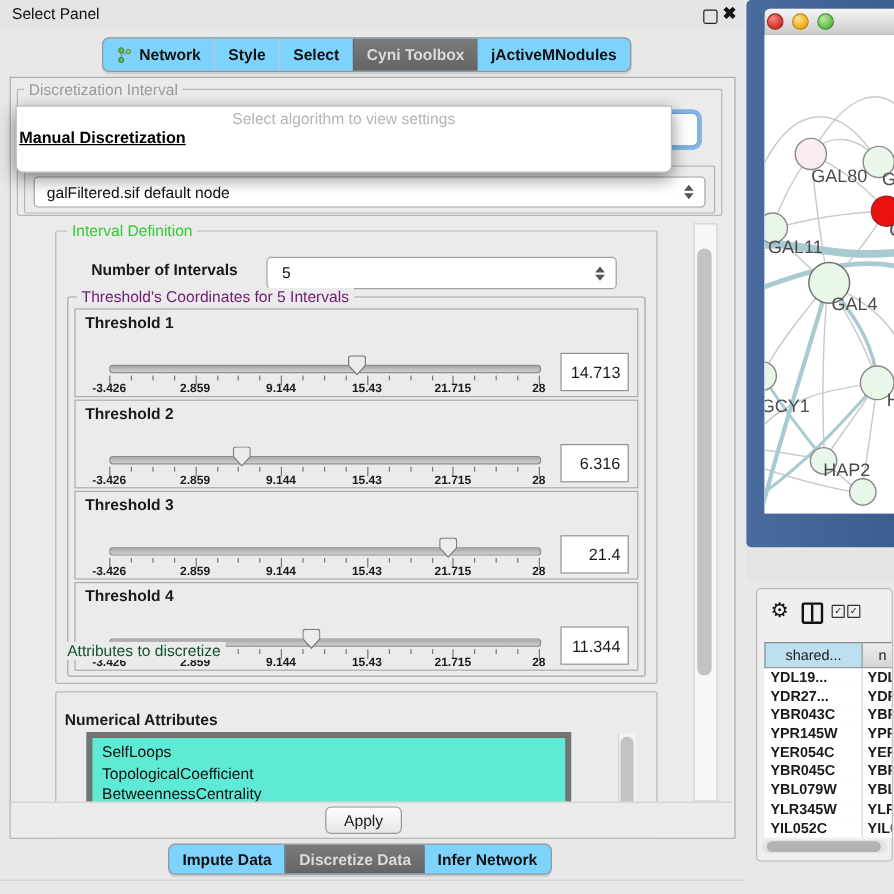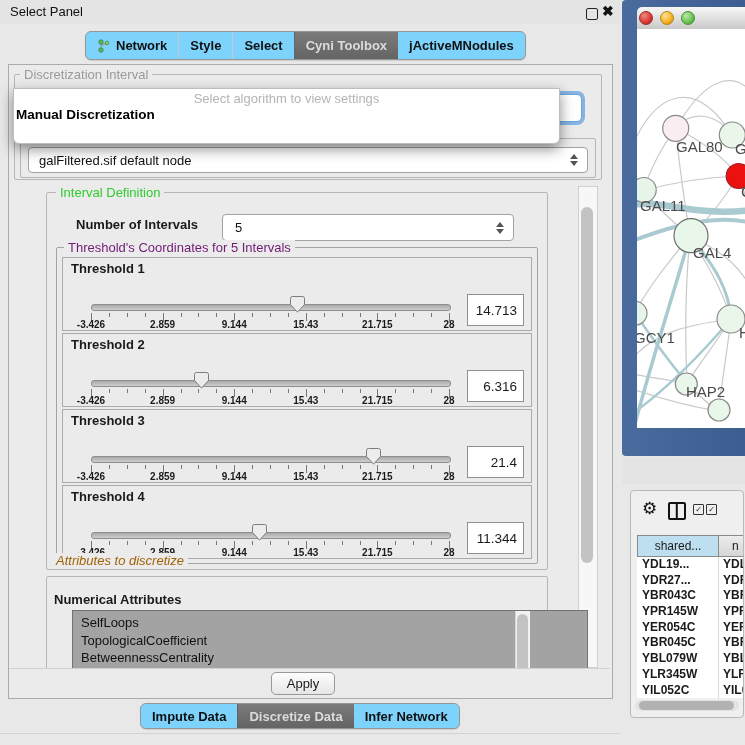--- a/index.html
+++ b/index.html
@@ -46,21 +46,21 @@
   .spin{position:absolute;right:9px;top:50%;transform:translateY(-50%);display:flex;flex-direction:column;gap:2px;}
   .spin i{width:0;height:0;border-left:4px solid transparent;border-right:4px solid transparent;}
   .spin .up{border-bottom:5px solid #555;}
   .spin .dn{border-top:5px solid #555;}
   .tabledata-combo{left:28px;top:147px;width:558px;height:24px;align-items:center;}
 
   
   .popup{left:13px;top:88px;width:545px;height:54px;background:#fff;border:1px solid #bdbdbd;border-radius:0 0 6px 6px;box-shadow:0 5px 14px rgba(0,0,0,.45);z-index:40;}
   .popup .ph{height:18px;line-height:19px;text-align:center;color:#b4b4b4;font-size:13px;}
   .popup .opt{height:16px;line-height:16px;padding-left:2px;font-size:13.5px;color:#000;}
-  .popup .opt.bold{font-weight:bold;}
+  .popup .opt.bold{font-weight:bold;text-decoration:underline;}
 
   
   .vscroll-track{left:578px;top:186px;width:18px;height:480px;background:#f7f7f7;border:1px solid #d0d0d0;}
   .vscroll-thumb{left:581px;top:207px;width:12px;height:356px;background:#c3c3c3;border-radius:7px;}
 
   
   .interval-group{left:46px;top:192px;width:500px;height:376px;}
   .interval-legend{left:56px;top:185px;color:#2fcb2f;}
   .noi-label{left:76px;top:217px;font-weight:bold;}
   .noi-combo{left:222px;top:214px;width:290px;height:25px;}
@@ -74,23 +74,23 @@
   .thr-ticks{position:absolute;left:28px;top:55px;width:359px;height:9px;}
   .thr-ticks i{position:absolute;top:0;width:1px;background:#777;}
   .thr-ticks i.minor{height:4px;}
   .thr-ticks i.major{height:8px;}
   .thr-ticklabels{position:absolute;left:28px;top:61px;width:359px;height:12px;}
   .thr-ticklabels span{position:absolute;transform:translateX(-50%);font-size:10px;font-weight:bold;color:#1a1a1a;white-space:nowrap;}
   .thr-value{position:absolute;left:404px;top:36px;width:57px;height:32px;background:#fff;border:1px solid #8f8f8f;font-size:13.5px;text-align:right;line-height:32px;padding-right:6px;box-sizing:border-box;}
 
   
   .attr-group{left:46px;top:576px;width:500px;height:120px;}
-  .attr-legend{left:52px;top:553px;color:#a16207;font-style:italic;}
+  .attr-legend{left:52px;top:535px;color:#14532d;}
   .attr-label{left:54px;top:592px;font-weight:bold;}
-  .attr-list{left:72px;top:610px;width:516px;height:84px;background:#a3a3a3;border:1px solid #737373;box-sizing:border-box;padding:3px 0 0 8px;}
+  .attr-list{left:72px;top:610px;width:404px;height:84px;background:#5eead4;border:5px solid #737373;box-sizing:border-box;padding:3px 0 0 8px;}
   .attr-list div{font-size:13px;line-height:17.5px;color:#111;}
   .attr-scroll-track{left:515px;top:611px;width:14px;height:82px;background:#f2f2f2;border-left:1px solid #d5d5d5;}
   .attr-scroll-thumb{left:517px;top:614px;width:11px;height:78px;background:#c3c3c3;border-radius:6px;}
 
   
   .cp-footer{left:9px;top:668px;width:601px;height:29px;background:#ebebeb;border-top:1px solid #d2d2d2;z-index:5;}
   .apply-btn{left:271px;top:672px;width:62px;height:21px;background:linear-gradient(#fdfdfd,#e6e6e6);border:1px solid #999;border-radius:5px;text-align:center;line-height:21px;font-size:13px;z-index:6;}
 
   
   .net-frame{left:622px;top:0;width:123px;height:456px;background:linear-gradient(90deg,#4a6b9d,#3c5d90);border-radius:4px 0 0 4px;}

